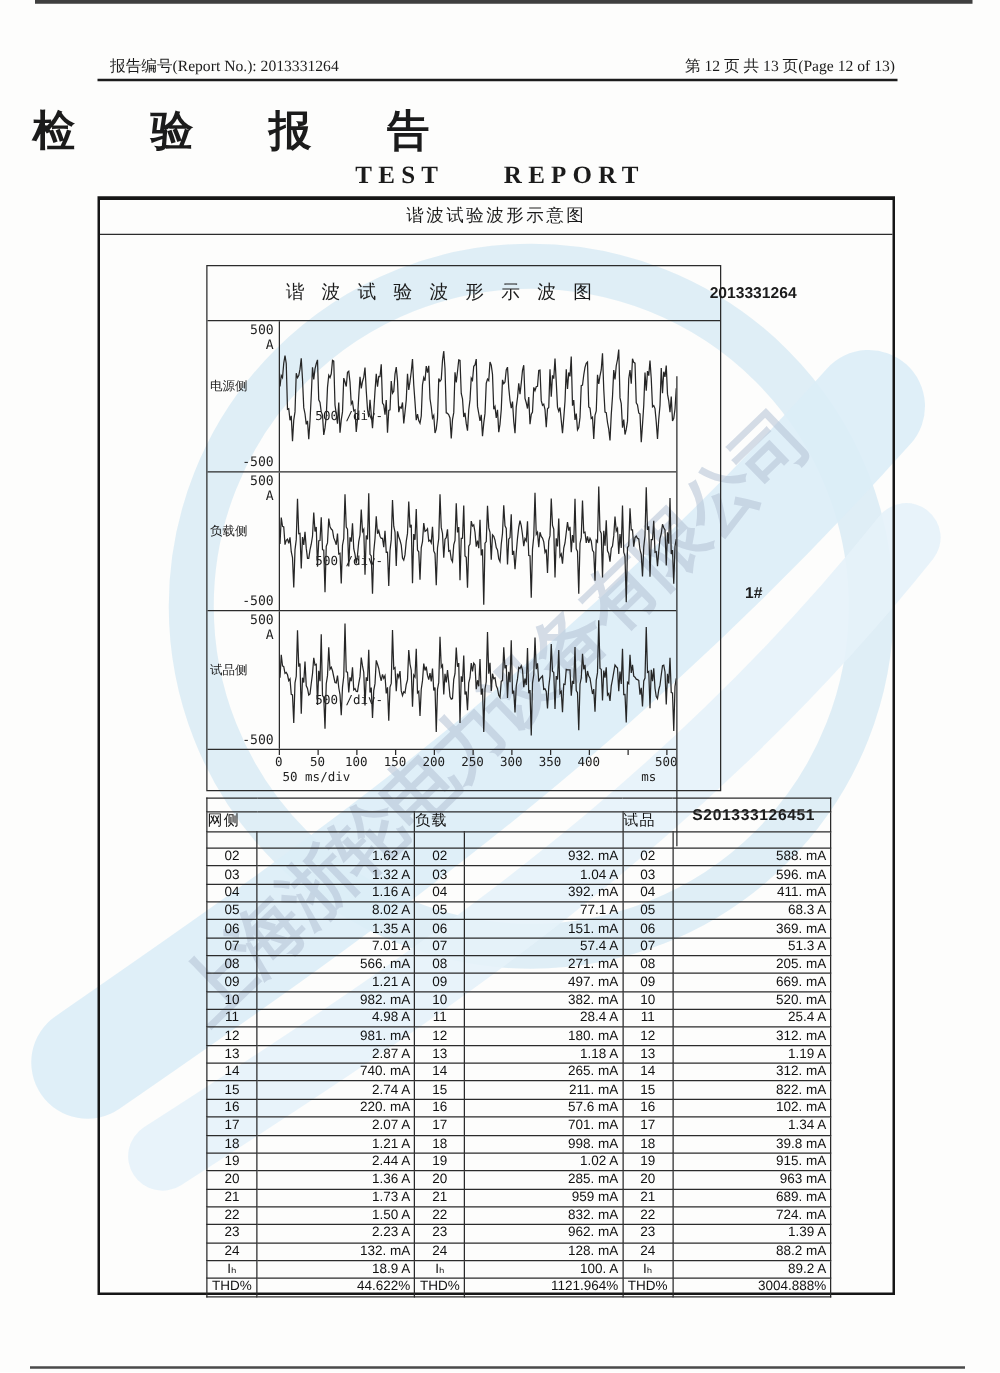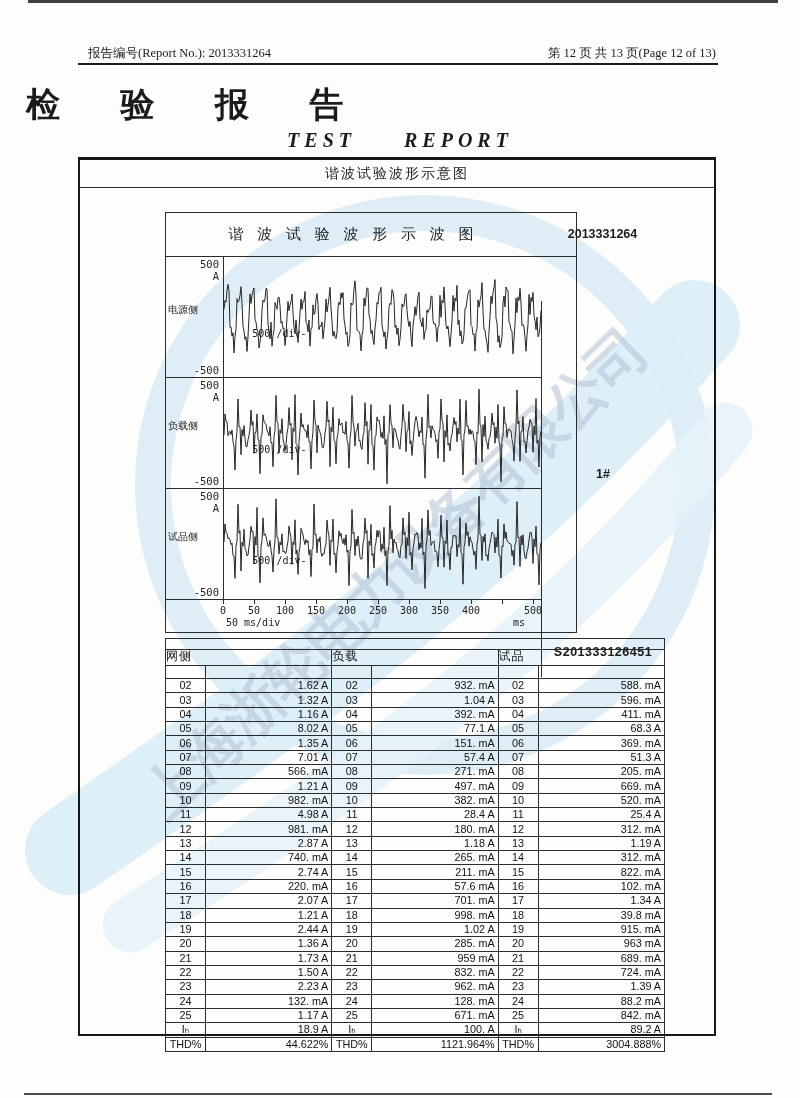--- a/index.html
+++ b/index.html
@@ -13,21 +13,21 @@
   .edge-top{position:absolute;left:28px;top:0;width:750px;height:3px;background:#1d1d1d;opacity:.85;}
   .edge-bottom{position:absolute;left:24px;top:1093px;width:748px;height:2px;background:#1d1d1d;opacity:.8;}
 
   .hdr-left{position:absolute;left:88px;top:45px;font-size:12.5px;}
   .hdr-right{position:absolute;right:84px;top:45px;font-size:12.5px;}
   .hdr-rule{position:absolute;left:78px;top:63px;width:640px;height:2px;background:#1c1c1c;}
 
   .title-cn{position:absolute;left:0;width:800px;top:82px;text-align:left;
             font-size:34px;font-weight:bold;letter-spacing:26px;text-indent:26px;}
   .title-en{position:absolute;left:0;width:800px;top:129px;text-align:center;
-            font-size:20px;font-weight:bold;letter-spacing:5px;word-spacing:38px;font-style:italic;}
+            font-size:20px;font-weight:bold;letter-spacing:5px;word-spacing:38px;}
 
   .outer{position:absolute;left:78px;top:157px;width:634px;height:874px;
          border:2px solid #161616;border-top-width:3px;}
   .section-title{height:27px;line-height:27px;text-align:center;font-size:14px;
                  letter-spacing:2px;border-bottom:1px solid #2b2b2b;}
 
   .scope{position:absolute;left:85px;top:52px;width:412px;height:421px;
          border:1px solid #2b2b2b;box-sizing:border-box;}
   .scope-title-row{position:relative;height:44px;border-bottom:1px solid #2b2b2b;box-sizing:border-box;}
   .scope-title{position:absolute;left:0;top:0;width:375px;height:43px;line-height:43px;
@@ -382,28 +382,20 @@
             </tr>
             <tr>
               <td class="idx">24</td>
               <td class="val">132. mA</td>
               <td class="idx">24</td>
               <td class="val">128. mA</td>
               <td class="idx">24</td>
               <td class="val">88.2 mA</td>
             </tr>
             <tr>
-              <td class="idx">25</td>
-              <td class="val">1.17 A</td>
-              <td class="idx">25</td>
-              <td class="val">671. mA</td>
-              <td class="idx">25</td>
-              <td class="val">842. mA</td>
-            </tr>
-            <tr>
               <td class="idx">Iₕ</td>
               <td class="val">18.9 A</td>
               <td class="idx">Iₕ</td>
               <td class="val">100. A</td>
               <td class="idx">Iₕ</td>
               <td class="val">89.2 A</td>
             </tr>
             <tr>
               <td class="idx">THD%</td>
               <td class="val">44.622%</td>

